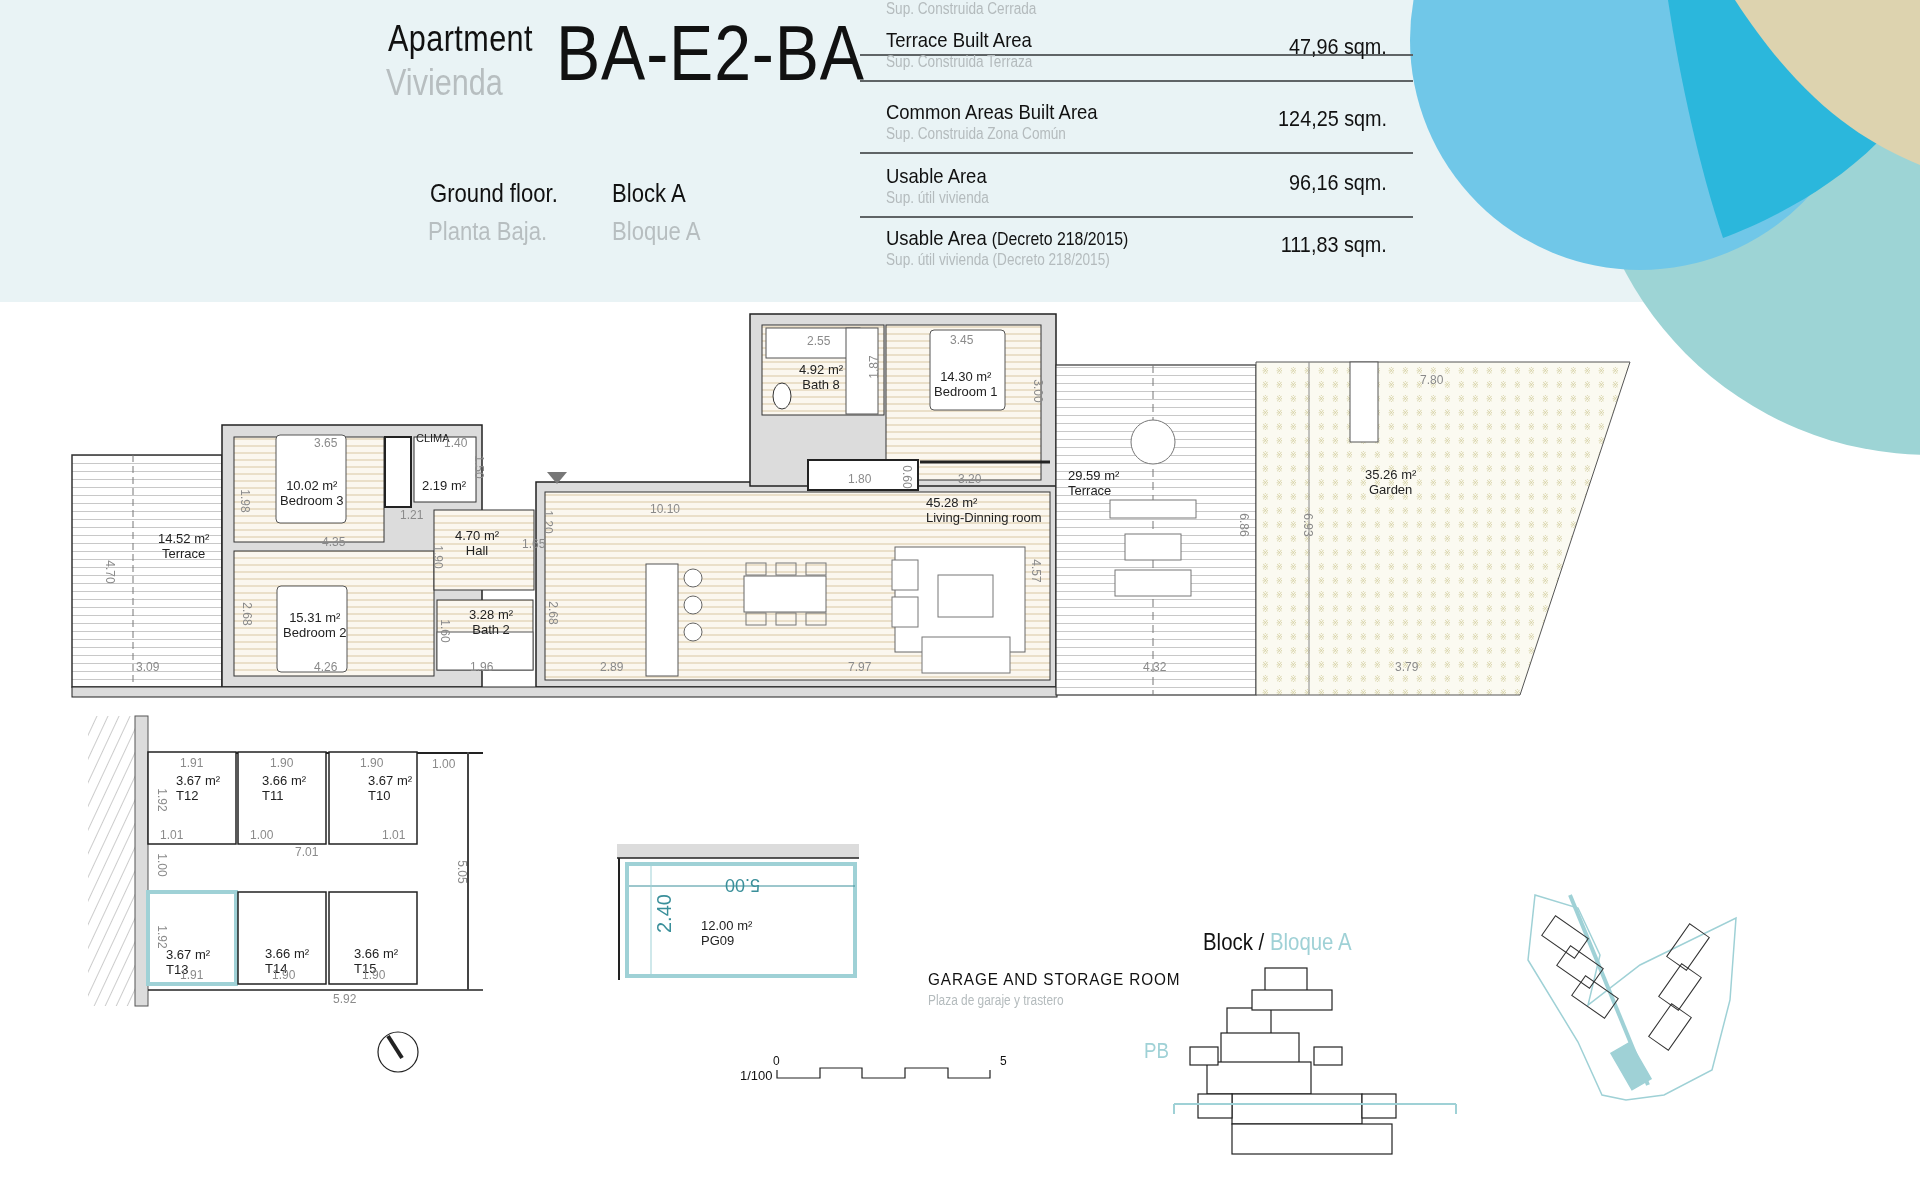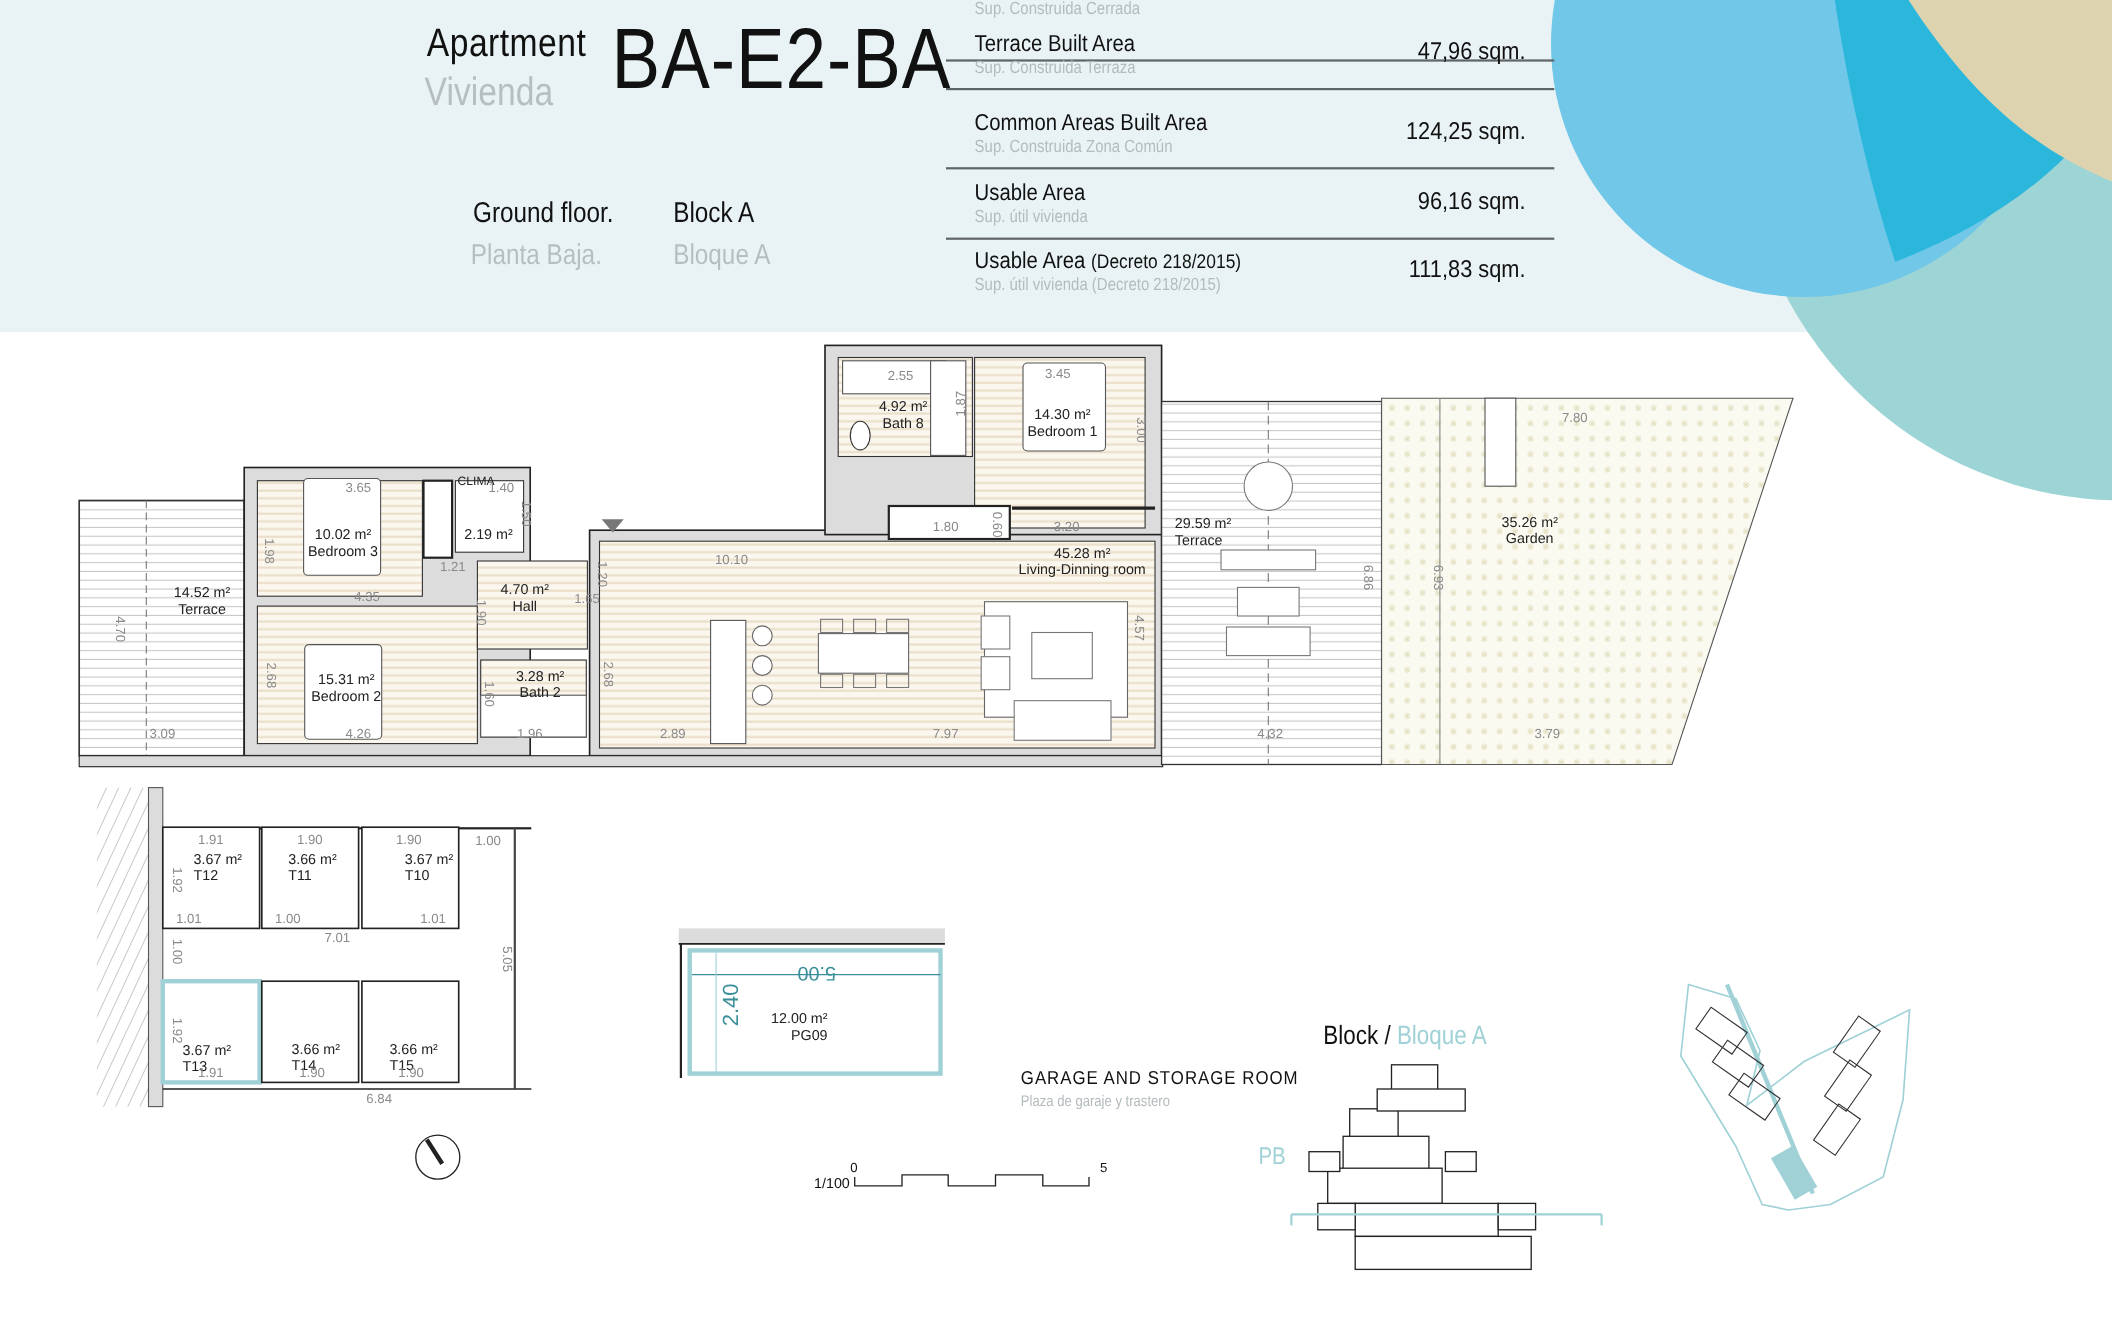--- a/index.html
+++ b/index.html
@@ -276,21 +276,21 @@
   <div>Bath 2</div>
 </div>
 <div class="room-label" style="left:799px;top:362px">
   <div>4.92 m²</div>
   <div>Bath 8</div>
 </div>
 <div class="room-label" style="left:934px;top:369px">
   <div>14.30 m²</div>
   <div>Bedroom 1</div>
 </div>
-<div class="room-label" style="left:926px;top:495px;text-align:center">
+<div class="room-label" style="left:926px;top:495px;text-align:left">
   <div>45.28 m²</div>
   <div>Living-Dinning room</div>
 </div>
 <div class="room-label" style="left:1068px;top:468px;text-align:left">
   <div>29.59 m²</div>
   <div>Terrace</div>
 </div>
 <div class="room-label" style="left:1365px;top:467px">
   <div>35.26 m²</div>
   <div>Garden</div>
@@ -360,24 +360,24 @@
 <div class="dim" style="left:272px;top:968px">1.90</div>
 <div class="dim" style="left:362px;top:968px">1.90</div>
 <div class="dim" style="left:150px;top:793px;transform:rotate(90deg)">1.92</div>
 <div class="dim" style="left:160px;top:828px">1.01</div>
 <div class="dim" style="left:250px;top:828px">1.00</div>
 <div class="dim" style="left:382px;top:828px">1.01</div>
 <div class="dim" style="left:432px;top:757px">1.00</div>
 <div class="dim" style="left:295px;top:845px">7.01</div>
 <div class="dim" style="left:150px;top:858px;transform:rotate(90deg)">1.00</div>
 <div class="dim" style="left:150px;top:930px;transform:rotate(90deg)">1.92</div>
-<div class="dim" style="left:333px;top:992px">6.84</div>
+<div class="dim" style="left:333px;top:992px">5.92</div>
 <div class="dim" style="left:450px;top:865px;transform:rotate(90deg)">5.05</div>
 
-<div class="room-label" style="left:701px;top:918px;text-align:right">
+<div class="room-label" style="left:701px;top:918px;text-align:left">
   <div>12.00 m²</div>
   <div>PG09</div>
 </div>
 
 <div class="caption-title">GARAGE AND STORAGE ROOM</div>
 <div class="caption-sub">Plaza de garaje y trastero</div>
 
 <div class="scale-label">1/100</div>
 <div class="scale-0">0</div>
 <div class="scale-5">5</div>

